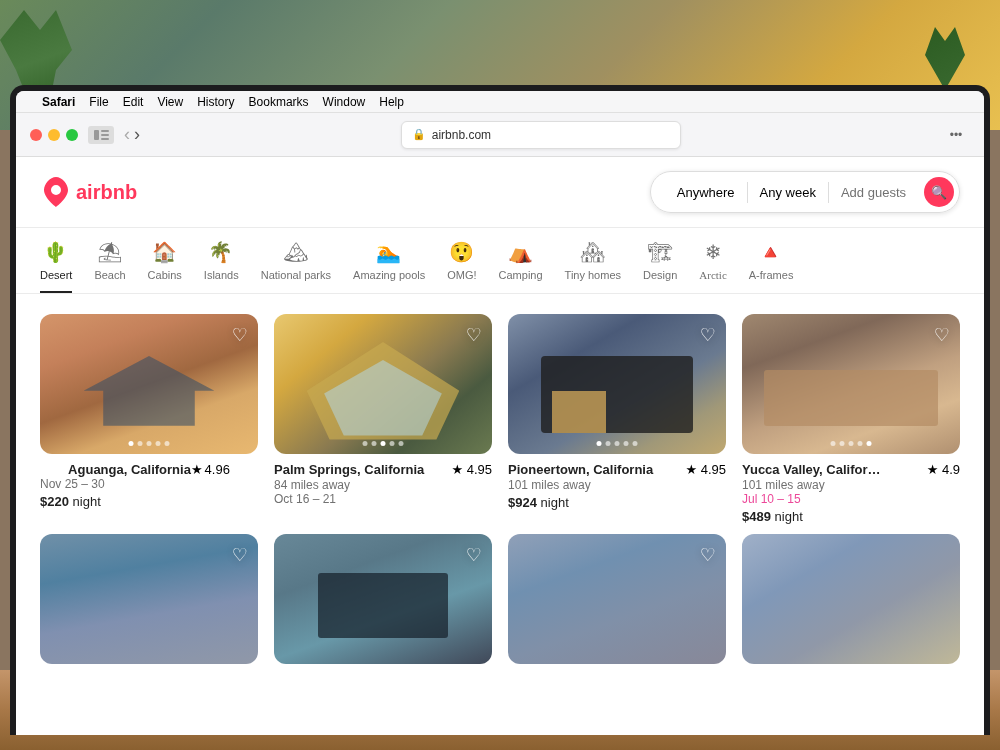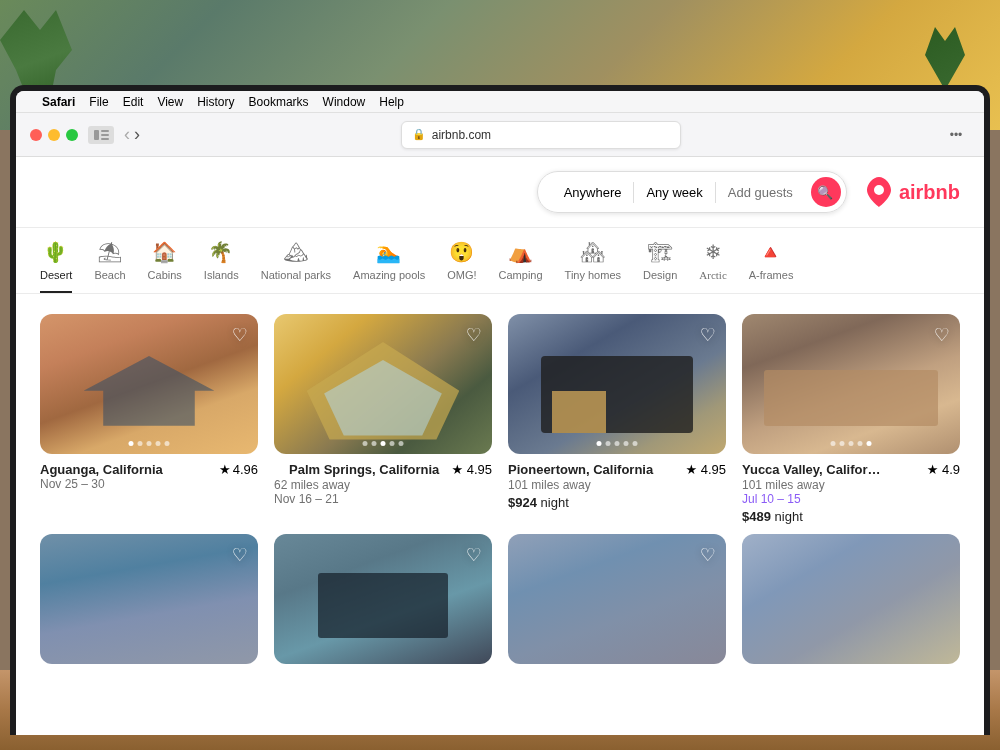--- a/index.html
+++ b/index.html
@@ -72,37 +72,37 @@
         </div>
       </div>
 
       <div style="width:28px;height:24px;display:flex;align-items:center;justify-content:center;color:#666;font-size:12px;">•••</div>
     </div>
 
     <div style="background:#fff;height:calc(100% - 66px);overflow-y:hidden;">
 
       <div style="display:flex;align-items:center;padding:14px 24px;border-bottom:1px solid #ebebeb;gap:16px;">
 
+        <div style="display:flex;align-items:center;gap:4px;color:#ff385c;cursor:pointer;">
+          <svg width="32" height="32" viewBox="0 0 32 32" fill="#ff385c">
+            <path d="M16 1C10 1 4 8 4 14c0 8 12 17 12 17s12-9 12-17C28 8 22 1 16 1zm0 18a5 5 0 110-10 5 5 0 010 10z"></path>
+          </svg>
+          <span style="font-size:20px;font-weight:700;color:#ff385c;">airbnb</span>
+        </div>
+
         <div style="flex:1;display:flex;justify-content:flex-end;">
           <div style="display:flex;align-items:center;border:1px solid #ddd;border-radius:40px;padding:5px 5px 5px 14px;box-shadow:0 1px 5px rgba(0,0,0,0.12);gap:0;">
             <span style="font-size:13px;font-weight:500;padding:3px 12px;border-right:1px solid #ddd;cursor:pointer;">Anywhere</span>
             <span style="font-size:13px;font-weight:500;padding:3px 12px;border-right:1px solid #ddd;cursor:pointer;">Any week</span>
             <span style="font-size:13px;color:#717171;padding:3px 12px;cursor:pointer;">Add guests</span>
             <div style="width:30px;height:30px;background:#ff385c;border-radius:50%;display:flex;align-items:center;justify-content:center;color:#fff;font-size:13px;cursor:pointer;margin-left:6px;">
               🔍
             </div>
           </div>
         </div>
-
-        <div style="display:flex;align-items:center;gap:4px;color:#ff385c;cursor:pointer;">
-          <svg width="32" height="32" viewBox="0 0 32 32" fill="#ff385c">
-            <path d="M16 1C10 1 4 8 4 14c0 8 12 17 12 17s12-9 12-17C28 8 22 1 16 1zm0 18a5 5 0 110-10 5 5 0 010 10z"></path>
-          </svg>
-          <span style="font-size:20px;font-weight:700;color:#ff385c;">airbnb</span>
-        </div>
       </div>
 
       <div style="display:flex;align-items:center;padding:12px 24px 0;gap:22px;overflow-x:hidden;border-bottom:1px solid #ebebeb;">
 
         <div style="display:flex;flex-direction:column;align-items:center;gap:5px;padding-bottom:10px;cursor:pointer;color:#222;border-bottom:2px solid #222;">
           <span style="font-size:20px;">🌵</span>
           <span style="font-size:11px;font-weight:500;">Desert</span>
         </div>
 
         <div style="display:flex;flex-direction:column;align-items:center;gap:5px;padding-bottom:10px;cursor:pointer;color:#717171;border-bottom:2px solid transparent;">
@@ -171,51 +171,54 @@
             </div>
             <div style="position:absolute;top:10px;right:10px;color:rgba(255,255,255,0.9);font-size:18px;filter:drop-shadow(0 1px 3px rgba(0,0,0,0.5));cursor:pointer;">♡</div>
             <div style="position:absolute;bottom:8px;left:50%;transform:translateX(-50%);display:flex;gap:4px;">
               <div style="width:5px;height:5px;border-radius:50%;background:#fff;"></div>
               <div style="width:5px;height:5px;border-radius:50%;background:rgba(255,255,255,0.6);"></div>
               <div style="width:5px;height:5px;border-radius:50%;background:rgba(255,255,255,0.6);"></div>
               <div style="width:5px;height:5px;border-radius:50%;background:rgba(255,255,255,0.6);"></div>
               <div style="width:5px;height:5px;border-radius:50%;background:rgba(255,255,255,0.6);"></div>
             </div>
           </div>
-          <div style="display:flex;justify-content:space-between;align-items:flex-start;">
+          <div style="display:flex;justify-content:center;align-items:flex-start;">
             <span style="font-size:13px;font-weight:600;color:#222;">Aguanga, California</span>
             <span style="font-size:13px;font-weight:500;display:flex;align-items:center;gap:2px;">
               ★ <span>4.96</span>
             </span>
           </div>
           <div style="font-size:12px;color:#717171;">Nov 25 – 30</div>
+          <div style="font-size:13px;color:#222;margin-top:3px;">
+            <span style="font-weight:600;">$220</span> <span>night</span>
+          </div>
         </div>
 
         <div style="cursor:pointer;">
           <div style="position:relative;width:100%;padding-top:64%;border-radius:12px;overflow:hidden;margin-bottom:8px;">
             <div style="position:absolute;top:0;left:0;right:0;bottom:0;background:linear-gradient(140deg,#e8c870 0%,#d4a840 25%,#8a7a50 55%,#4a5a40 75%,#6a7a50 100%);">
 
               <div style="position:absolute;bottom:10%;left:15%;width:70%;height:70%;background:rgba(200,170,80,0.7);clip-path:polygon(50% 0%,100% 50%,85% 100%,15% 100%,0% 50%);"></div>
               <div style="position:absolute;bottom:10%;left:20%;width:60%;height:60%;background:rgba(180,220,240,0.5);clip-path:polygon(50% 5%,95% 45%,80% 95%,20% 95%,5% 45%);"></div>
             </div>
             <div style="position:absolute;top:10px;right:10px;color:rgba(255,255,255,0.9);font-size:18px;filter:drop-shadow(0 1px 3px rgba(0,0,0,0.5));cursor:pointer;">♡</div>
             <div style="position:absolute;bottom:8px;left:50%;transform:translateX(-50%);display:flex;gap:4px;">
               <div style="width:5px;height:5px;border-radius:50%;background:rgba(255,255,255,0.6);"></div>
               <div style="width:5px;height:5px;border-radius:50%;background:rgba(255,255,255,0.6);"></div>
               <div style="width:5px;height:5px;border-radius:50%;background:#fff;"></div>
               <div style="width:5px;height:5px;border-radius:50%;background:rgba(255,255,255,0.6);"></div>
               <div style="width:5px;height:5px;border-radius:50%;background:rgba(255,255,255,0.6);"></div>
             </div>
           </div>
-          <div style="display:flex;justify-content:space-between;align-items:flex-end;margin-left:15px;">
+          <div style="display:flex;justify-content:space-between;align-items:flex-end;">
             <span style="font-size:13px;font-weight:600;color:#222;">Palm Springs, California</span>
             <span style="font-size:13px;font-weight:500;">★ <span>4.95</span></span>
           </div>
-          <div style="font-size:12px;color:#717171;margin-top:1px;">62 miles away</div>
-          <div style="font-size:12px;color:#717171;">Nov 16 – 21</div>
+          <div style="font-size:12px;color:#717171;margin-top:1px;">84 miles away</div>
+          <div style="font-size:12px;color:#717171;">Oct 16 – 21</div>
         </div>
 
         <div style="cursor:pointer;">
           <div style="position:relative;width:100%;padding-top:64%;border-radius:12px;overflow:hidden;margin-bottom:8px;">
             <div style="position:absolute;top:0;left:0;right:0;bottom:0;background:linear-gradient(150deg,#8090a8 0%,#4a5a78 30%,#6a7a90 60%,#a09878 80%,#c0a870 100%);">
               <div style="position:absolute;bottom:15%;left:15%;width:70%;height:55%;background:rgba(30,30,30,0.8);border-radius:4px;"></div>
               <div style="position:absolute;bottom:15%;left:20%;width:25%;height:30%;background:rgba(255,200,100,0.6);"></div>
             </div>
             <div style="position:absolute;top:10px;right:10px;color:rgba(255,255,255,0.9);font-size:18px;filter:drop-shadow(0 1px 3px rgba(0,0,0,0.5));cursor:pointer;">♡</div>
             <div style="position:absolute;bottom:8px;left:50%;transform:translateX(-50%);display:flex;gap:4px;">
@@ -248,21 +251,21 @@
               <div style="width:5px;height:5px;border-radius:50%;background:rgba(255,255,255,0.6);"></div>
               <div style="width:5px;height:5px;border-radius:50%;background:rgba(255,255,255,0.6);"></div>
               <div style="width:5px;height:5px;border-radius:50%;background:#fff;"></div>
             </div>
           </div>
           <div style="display:flex;justify-content:space-between;align-items:flex-end;">
             <span style="font-size:13px;font-weight:600;color:#222;">Yucca Valley, Califor…</span>
             <span style="font-size:13px;font-weight:500;">★ <span>4.9</span></span>
           </div>
           <div style="font-size:12px;color:#717171;margin-top:1px;">101 miles away</div>
-          <div style="font-size:12px;color:#8b5cf6;">Jul 10 – 15</div>
+          <div style="font-size:12px;color:#ec4899;">Jul 10 – 15</div>
           <div style="font-size:13px;color:#222;margin-top:3px;">
             <span style="font-weight:600;">$489</span> <span>night</span>
           </div>
         </div>
       </div>
 
       <div style="display:grid;grid-template-columns:repeat(4,1fr);gap:16px;padding:0 24px;">
 
         <div style="cursor:pointer;">
           <div style="position:relative;width:100%;padding-top:60%;border-radius:12px;overflow:hidden;">

